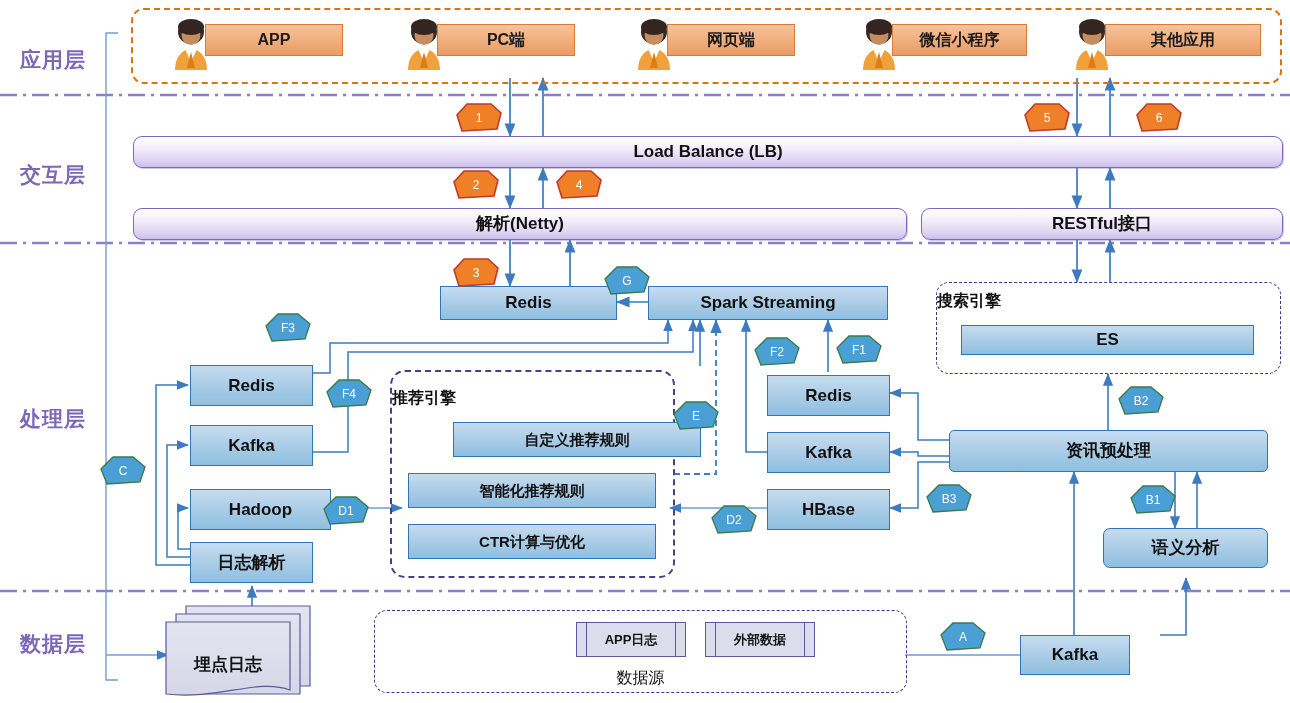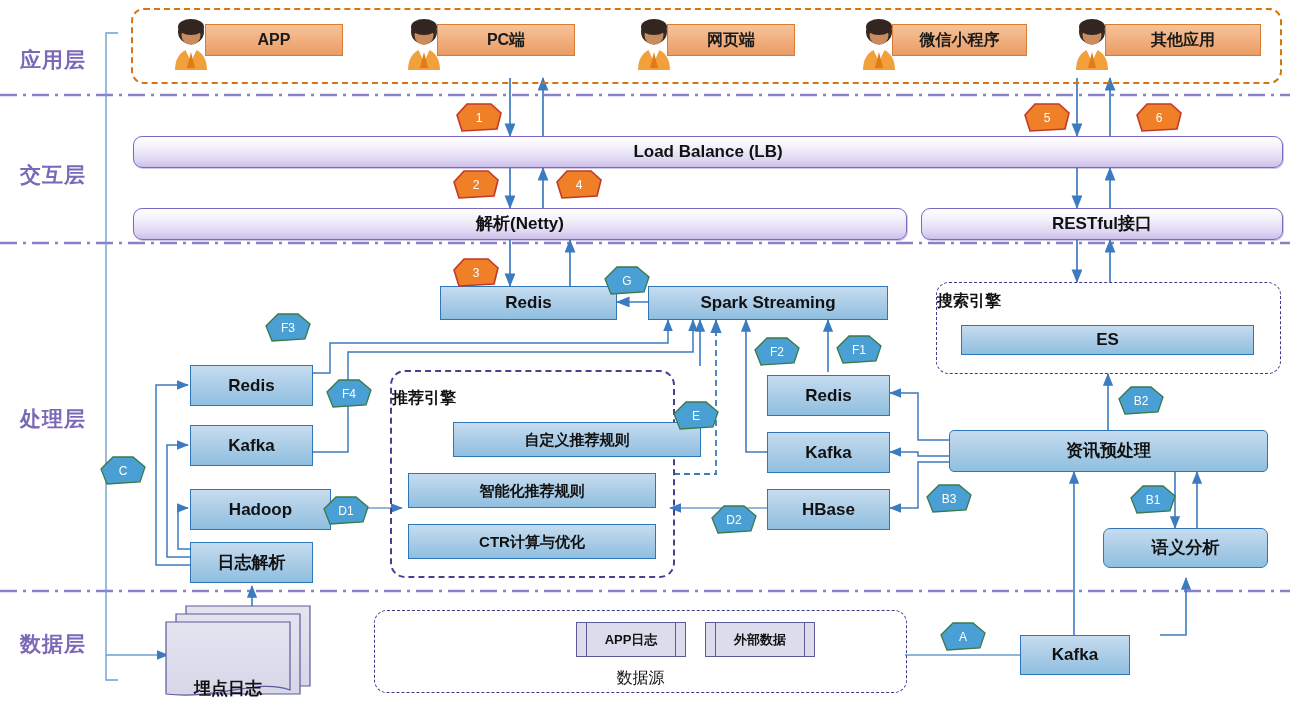--- a/index.html
+++ b/index.html
@@ -318,21 +318,21 @@
   <div class="group violet-thin" style="left:936px;top:282px;width:345px;height:92px;">
     <div class="group-title" style="top:8px;">搜索引擎</div>
   </div>
   <div class="node blue" style="left:961px;top:325px;width:293px;height:30px;">ES</div>
 
   <div class="node blue" style="left:949px;top:430px;width:319px;height:42px;border-radius:5px;">资讯预处理</div>
 
   <div class="node blue" style="left:1103px;top:528px;width:165px;height:40px;border-radius:7px;">语义分析</div>
 
   <div class="docstack" style="left:0;top:0;width:1px;height:1px;"></div>
-  <div style="position:absolute;left:166px;top:653px;width:124px;text-align:center;font-weight:bold;font-size:17px;color:#111;margin-top:24px;">埋点日志</div>
+  <div style="position:absolute;left:166px;top:653px;width:124px;text-align:center;font-weight:bold;font-size:17px;color:#111;">埋点日志</div>
 
   <div class="group violet-thin" style="left:374px;top:610px;width:533px;height:83px;"></div>
   <div style="position:absolute;left:374px;top:668px;width:533px;text-align:center;font-weight:normal;font-size:16px;color:#111;">数据源</div>
 
   <div class="ds" style="left:576px;top:622px;width:110px;height:35px;">APP日志</div>
   <div class="ds" style="left:705px;top:622px;width:110px;height:35px;">外部数据</div>
 
   <div class="node blue" style="left:1020px;top:635px;width:110px;height:40px;">Kafka</div>
 
   <div class="hexmark" style="left:456px;top:103px;width:46px;height:30px;">

